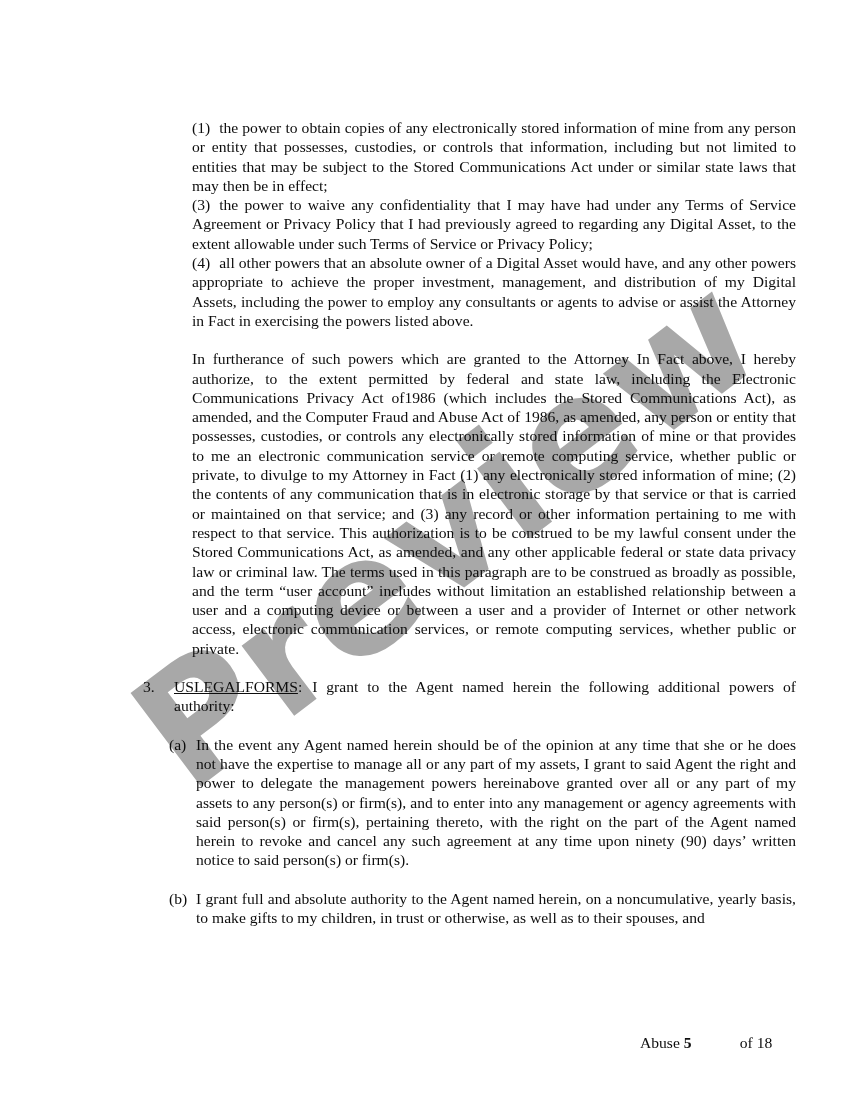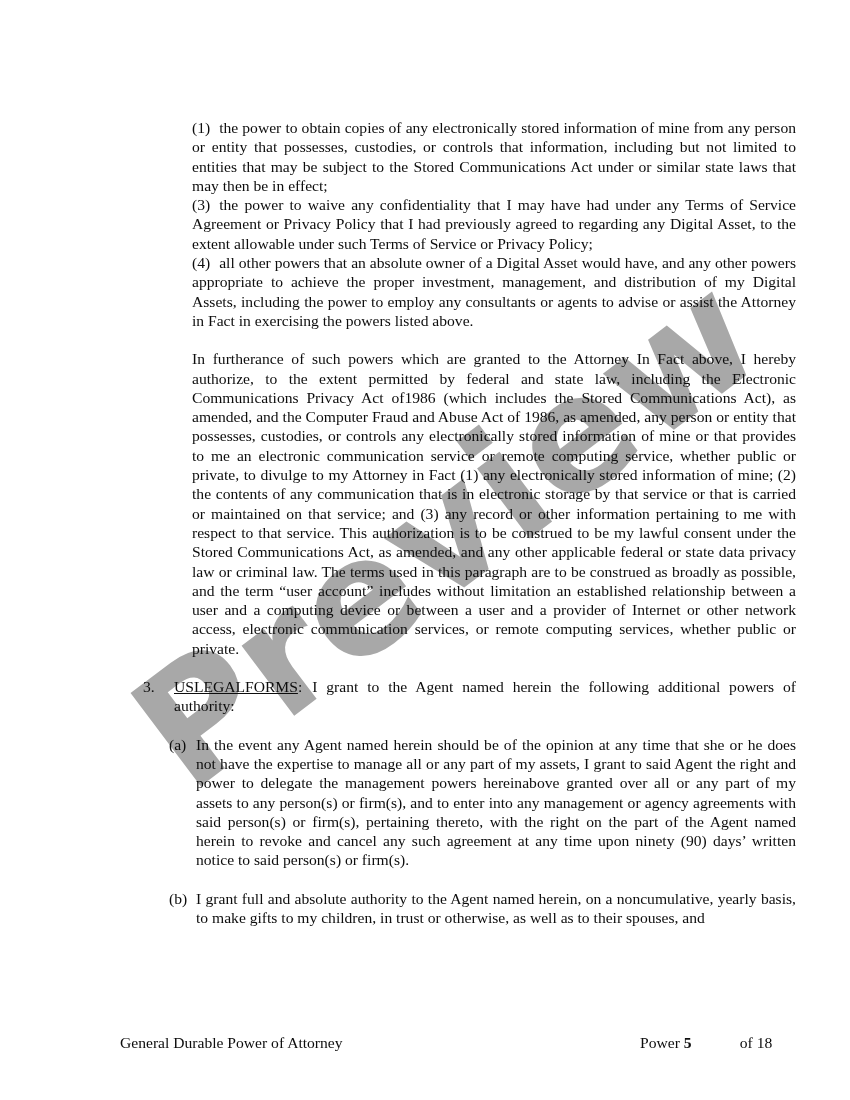--- a/index.html
+++ b/index.html
@@ -142,19 +142,18 @@
       <span class="marker">(a)</span><span>In the event any Agent named herein should be of the opinion at any time that she or he does not have the expertise to manage all or any part of my assets, I grant to said Agent the right and power to delegate the management powers hereinabove granted over all or any part of my assets to any person(s) or firm(s), and to enter into any management or agency agreements with said person(s) or firm(s), pertaining thereto, with the right on the part of the Agent named herein to revoke and cancel any such agreement at any time upon ninety (90) days’ written notice to said person(s) or firm(s).</span>
     </div>
 
     <div class="sub">
       <span class="marker">(b)</span><span>I grant full and absolute authority to the Agent named herein, on a noncumulative, yearly basis, to make gifts to my children, in trust or otherwise, as well as to their spouses, and</span>
     </div>
 
   </div>
 
   <div class="footer">
-    <span class="footer-title">General Durable Power of Attorney</span>
 
-    <span class="page-info"><span class="w">Power</span><span class="num">5</span><span class="of">of</span><span>18</span></span>
+    <span class="page-info"><span class="w">Abuse</span><span class="num">5</span><span class="of">of</span><span>18</span></span>
 
   </div>
 
 </div>
 
 </body></html>

